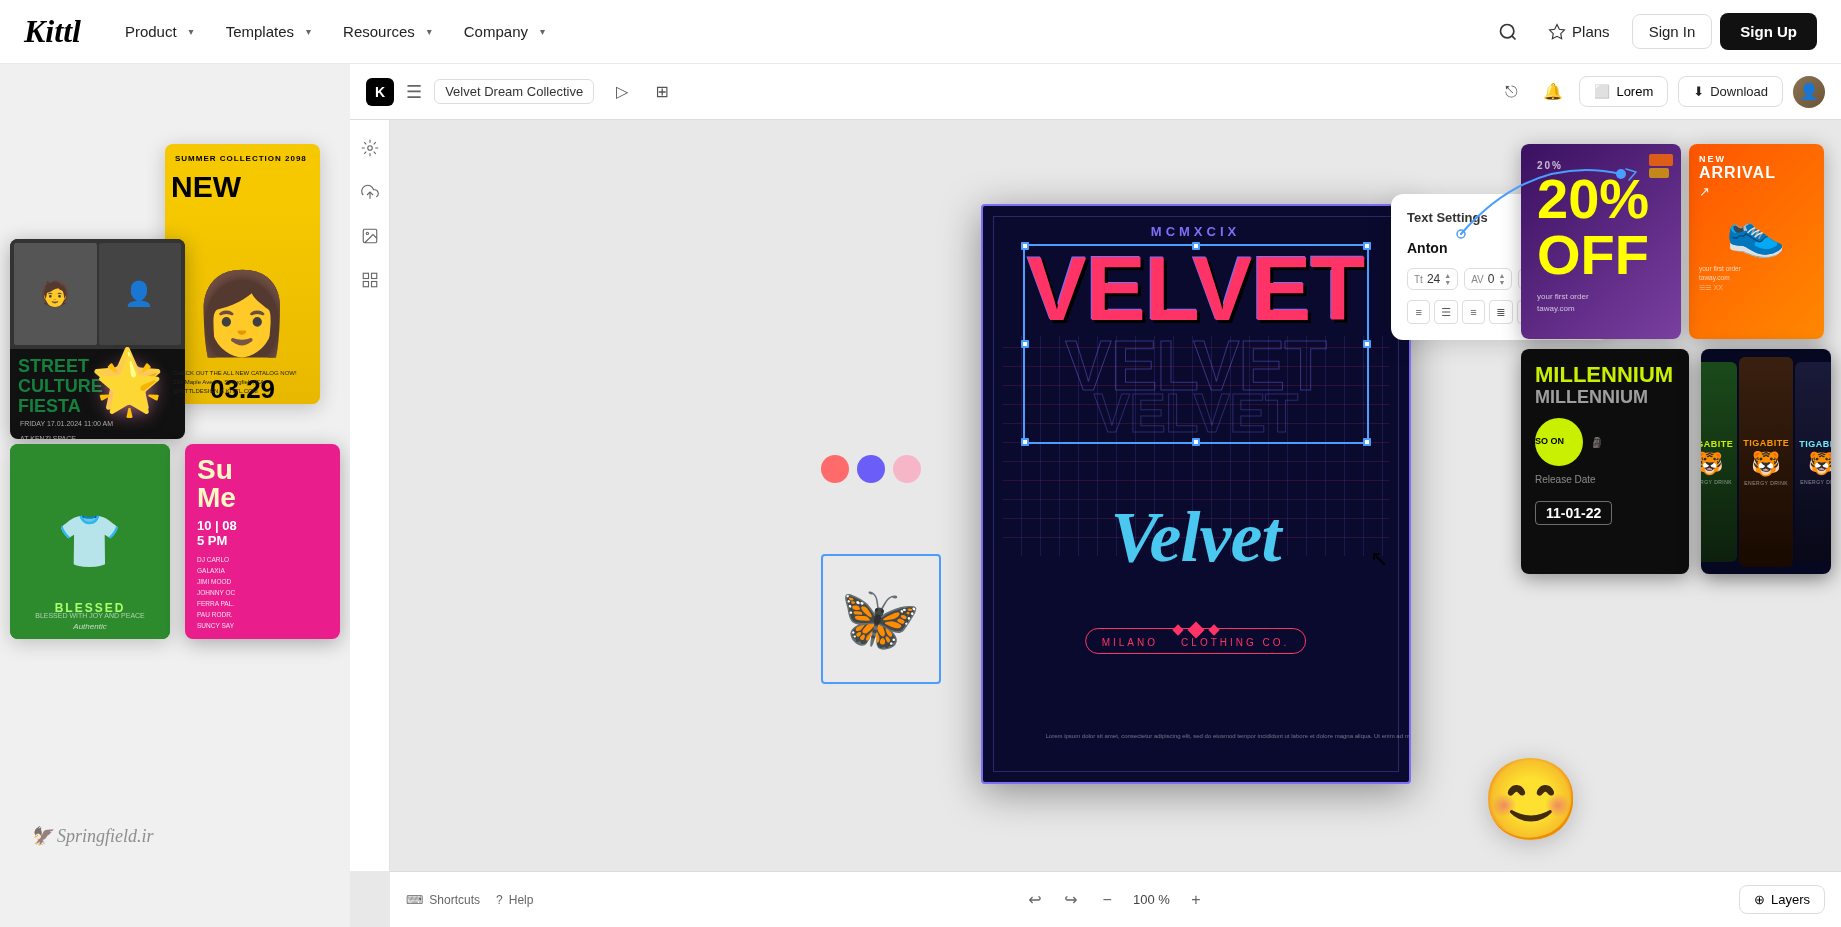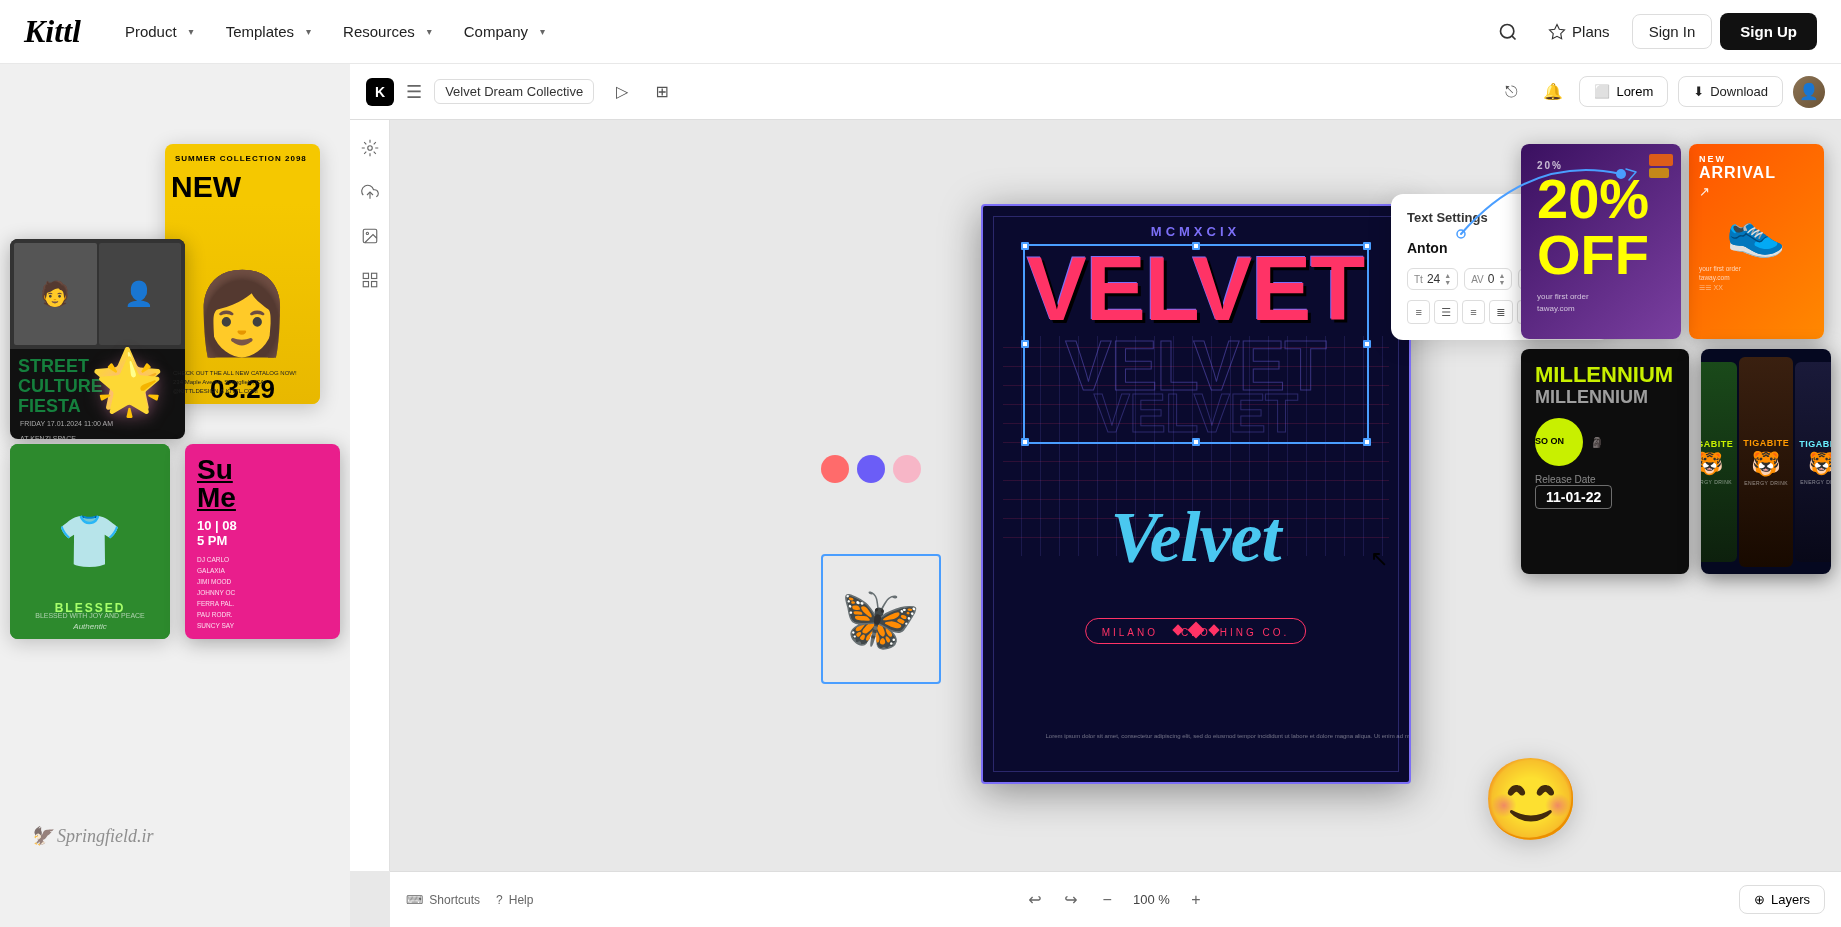--- a/index.html
+++ b/index.html
@@ -66,21 +66,21 @@
     .poster-top-text { position: absolute; top: 18px; left: 50%; transform: translateX(-50%); color: #7c6ff7; font-size: 13px; letter-spacing: 4px; font-weight: 600; white-space: nowrap; }
     .poster-grid-lines {
       position: absolute; top: 130px; left: 20px; right: 20px; height: 220px;
       background: repeating-linear-gradient(0deg, transparent, transparent 18px, rgba(255,51,102,0.15) 18px, rgba(255,51,102,0.15) 19px),
                   repeating-linear-gradient(90deg, transparent, transparent 18px, rgba(124,111,247,0.15) 18px, rgba(124,111,247,0.15) 19px);
     }
     .poster-dream { position: absolute; top: 290px; left: 50%; transform: translateX(-50%); font-size: 72px; font-weight: 900; color: #4ac8f0; font-family: 'Georgia', cursive; font-style: italic; white-space: nowrap; letter-spacing: -1px; }
     .poster-collective { position: absolute; top: 380px; left: 50%; transform: translateX(-50%); font-size: 30px; font-weight: 900; color: #ff3366; letter-spacing: 4px; white-space: nowrap; font-family: Impact, sans-serif; }
     .poster-diamond-row { position: absolute; top: 418px; left: 50%; transform: translateX(-50%); display: flex; align-items: center; gap: 8px; }
     .poster-diamond { width: 8px; height: 8px; background: #ff3366; transform: rotate(45deg); }
-    .poster-milano { position: absolute; top: 412px; left: 50%; transform: translateX(-50%); border: 1px solid #ff3366; border-radius: 20px; padding: 3px 16px; }
+    .poster-milano { position: absolute; top: 422px; left: 50%; transform: translateX(-50%); border: 1px solid #ff3366; border-radius: 20px; padding: 3px 16px; }
     .poster-milano-text { font-size: 10px; color: #ff3366; letter-spacing: 3px; white-space: nowrap; }
     .poster-bottom-text { position: absolute; bottom: 40px; left: 50%; transform: translateX(-50%); font-size: 6px; color: rgba(255,255,255,0.4); text-align: center; white-space: nowrap; width: 300px; line-height: 1.6; }
     .poster-border-box { position: absolute; top: 10px; left: 10px; right: 10px; bottom: 10px; border: 1px solid rgba(124,111,247,0.3); pointer-events: none; }
 
     
     .selection-box {
       position: absolute; top: 38px; left: 40px; right: 40px; height: 200px;
       border: 2px solid #4a9eff; pointer-events: none;
     }
     .handle { position: absolute; width: 8px; height: 8px; background: #fff; border: 2px solid #4a9eff; border-radius: 1px; }
@@ -296,21 +296,21 @@
     <div class="card-shirt">
       <div style="width:100%;height:100%;background:#2d8a2d;display:flex;flex-direction:column;align-items:center;justify-content:center;position:relative;">
         <div style="font-size:52px;">👕</div>
         <div style="position:absolute;bottom:24px;font-size:12px;font-weight:900;color:#a8ff6b;font-family:Impact,sans-serif;letter-spacing:2px;">BLESSED</div>
         <div class="card-shirt-text">BLESSED WITH JOY AND PEACE</div>
         <div class="card-shirt-brand">Authentic</div>
       </div>
     </div>
 
     <div class="card-event">
-      <div style="font-size:28px;font-weight:900;color:#000000;font-family:Impact,sans-serif;line-height:1;text-decoration:underline;">Su<br>Me</div>
+      <div style="font-size:28px;font-weight:900;color:#fef9c3;font-family:Impact,sans-serif;line-height:1;">Su<br>Me</div>
       <div style="font-size:13px;font-weight:700;color:#fff;margin-top:6px;">10 | 08<br>5 PM</div>
       <div style="font-size:6.5px;color:rgba(255,255,255,0.85);margin-top:6px;line-height:1.7;">
         DJ CARLO<br>GALAXIA<br>JIMI MOOD<br>JOHNNY OC<br>FERRA PAL.<br>PAU RODR.<br>SUNCY SAY
       </div>
     </div>
 
     <div class="kittl-watermark">
       <div style="font-size:18px;font-family:Georgia,serif;font-style:italic;color:#666;">🦅 <span>Springfield.ir</span></div>
     </div>
   </div>
@@ -544,21 +544,21 @@
         <div style="font-size:22px;font-weight:900;color:#c8f000;font-family:Impact,sans-serif;line-height:1.1;">MILLENNIUM</div>
         <div style="font-size:18px;font-weight:900;color:#fff;font-family:Impact,sans-serif;opacity:0.6;">MILLENNIUM</div>
         <div style="display:flex;align-items:center;gap:8px;margin-top:10px;">
           <div style="width:48px;height:48px;background:#c8f000;border-radius:50%;display:flex;align-items:center;flex-shrink:0;">
             <div style="font-size:9px;font-weight:900;color:#000;text-align:center;line-height:1.3;">SO
 ON</div>
           </div>
           <div style="font-size:10px;color:rgba(255,255,255,0.6);">🗿</div>
         </div>
         <div style="font-size:10px;color:rgba(255,255,255,0.5);margin-top:8px;">Release Date</div>
-        <div style="font-size:14px;font-weight:700;color:#fff;border:1px solid rgba(255,255,255,0.4);display:inline-block;padding:3px 10px;border-radius:4px;margin-top:0;">11-01-22</div>
+        <div style="font-size:14px;font-weight:700;color:#fff;border:1px solid rgba(255,255,255,0.4);display:inline-block;padding:3px 10px;border-radius:4px;margin-top:16px;">11-01-22</div>
       </div>
 
       <div style="width:135px;height:225px;background:#050820;border-radius:8px;overflow:hidden;box-shadow:0 4px 20px rgba(0,0,0,0.5);display:flex;align-items:center;justify-content:center;gap:2px;padding:6px;">
 
         <div style="flex:1;height:200px;background:linear-gradient(to bottom,#1a4a1a,#0d200d);border-radius:6px;display:flex;flex-direction:column;align-items:center;justify-content:center;padding:4px;">
           <div style="font-size:9px;font-weight:900;color:#c8f000;font-family:Impact,sans-serif;letter-spacing:0.5px;text-align:center;">TIGABITE</div>
           <div style="font-size:22px;margin:2px 0;">🐯</div>
           <div style="font-size:5px;color:rgba(255,255,255,0.5);letter-spacing:0.5px;text-align:center;">ENERGY DRINK</div>
         </div>
 

